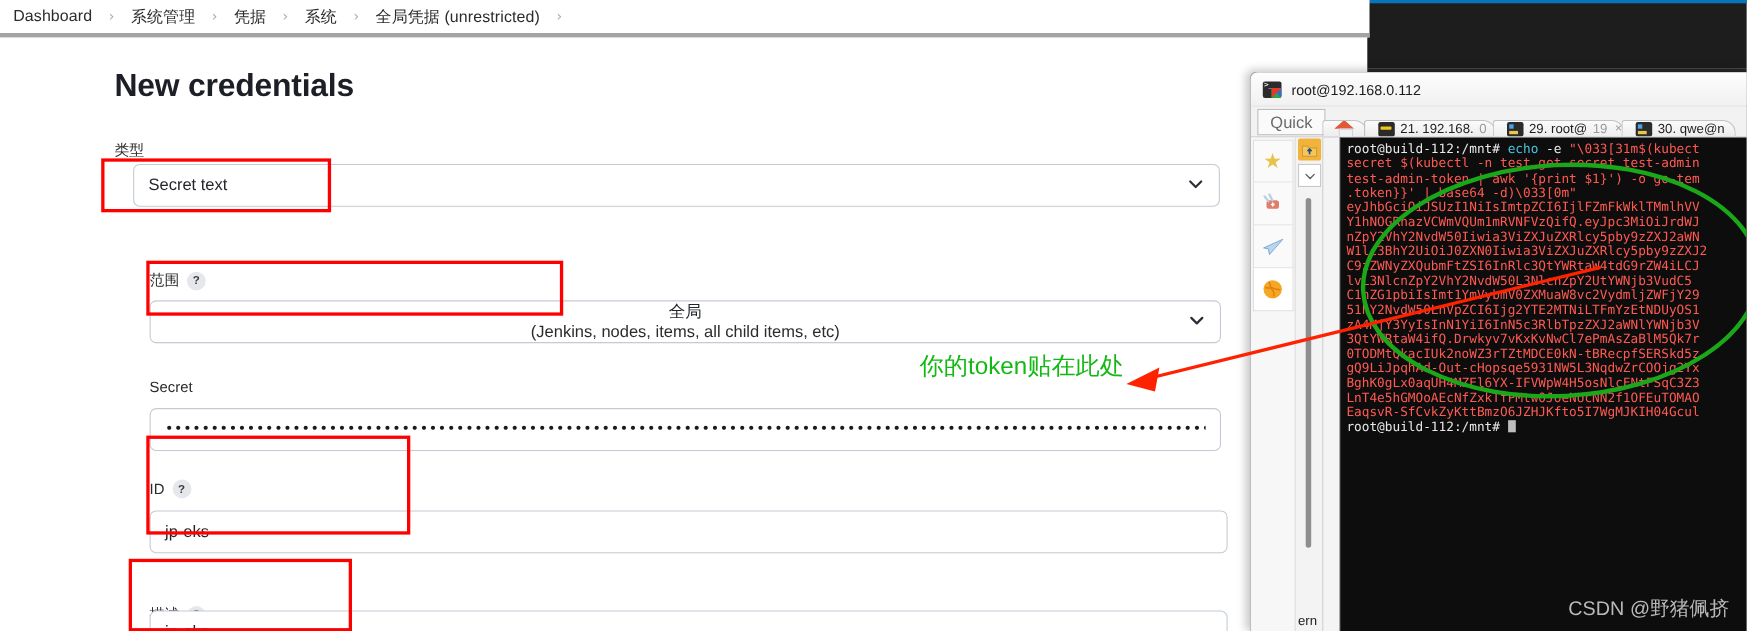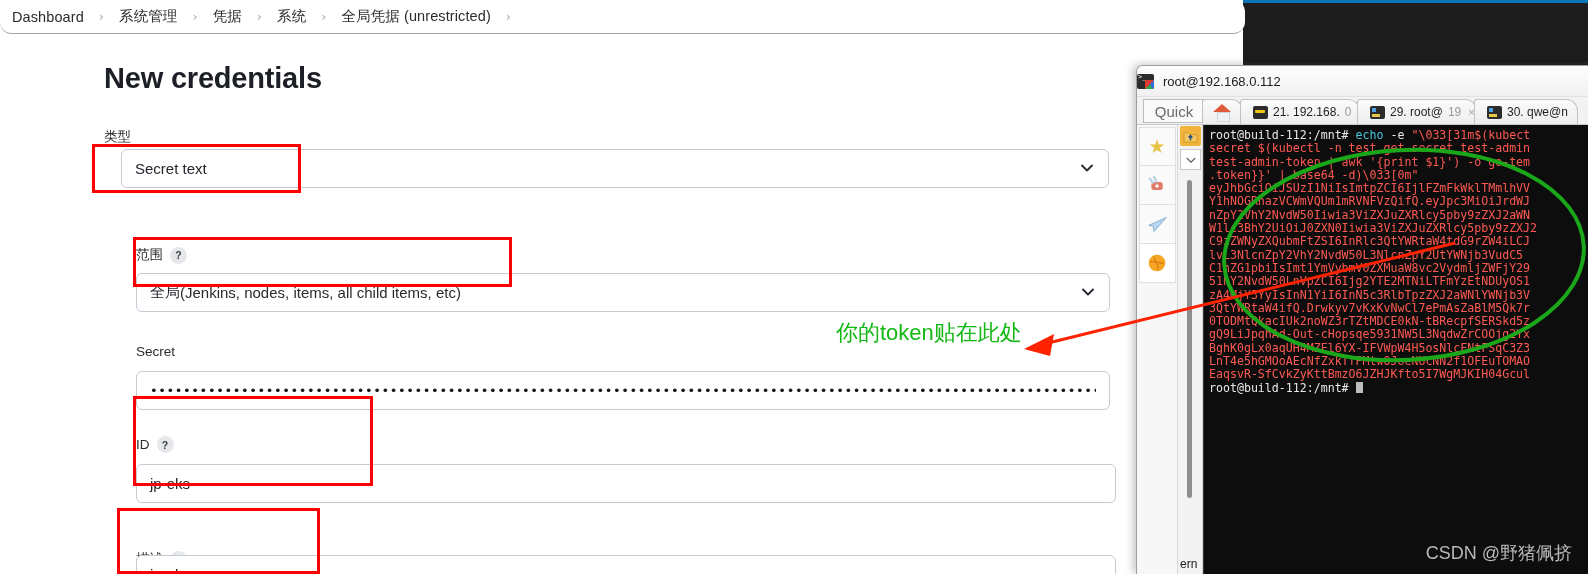--- a/index.html
+++ b/index.html
@@ -11,23 +11,22 @@
     -webkit-font-smoothing: antialiased;
   }
   #root { position: relative; width: 1588px; height: 574px; background: #fff; }
 
   
   .breadcrumb-bar {
     position: absolute; left: 0; top: 0; width: 1245px; height: 34px;
     background: #ffffff;
     display: flex; align-items: center;
     padding-left: 6px;
-    border-bottom: 1px solid #a3a3a3;
+    border-bottom: 4px solid #a3a3a3;
     z-index: 3;
-    border-radius: 12px;
   }
   .crumb {
     font-size: 14.5px; color: #2b2b2f; letter-spacing: .1px;
     padding: 0 6px; white-space: nowrap; cursor: pointer;
   }
   .crumb-sep {
     color: #a9acb4; font-size: 13px; padding: 0 9px;
     font-family: "DejaVu Sans", sans-serif;
   }
 
@@ -71,21 +70,21 @@
     font-family: "DejaVu Sans", sans-serif;
     font-size: 13px; letter-spacing: .6px; color: #1a1a1a;
     line-height: 1; white-space: nowrap; overflow: hidden;
   }
   .scope-sub { color: #2b2b2f; }
 
   
   #f-type-label   { position: absolute; left: 104px; top: 94px; }
   #f-type-ctrl    { position: absolute; left: 121px; top: 115px; width: 988px; }
   #f-scope-label  { position: absolute; left: 136px; top: 212px; }
-  #f-scope-ctrl   { position: absolute; left: 136px; top: 239px; width: 974px; }
+  #f-scope-ctrl   { position: absolute; left: 136px; top: 239px; width: 974px; flex-direction: column; }
   #f-secret-label { position: absolute; left: 136px; top: 310px; }
   #f-secret-ctrl  { position: absolute; left: 136px; top: 337px; width: 974px; }
   #f-id-label     { position: absolute; left: 136px; top: 402px; }
   #f-id-ctrl      { position: absolute; left: 136px; top: 430px; width: 980px; }
   #f-desc-label   { position: absolute; left: 136px; top: 516px; }
   #f-desc-ctrl    { position: absolute; left: 136px; top: 521px; width: 980px; }
 
   
   .redbox {
     position: absolute; border: 3px solid #ff0000;
@@ -119,20 +118,21 @@
     position: absolute; left: 1136px; top: 65px; width: 452px; height: 509px;
     background: #f4f4f4;
     border: 1px solid #9aa0a6;
     border-bottom: none; border-right: none;
     border-top-left-radius: 7px;
     box-shadow: -3px -1px 9px rgba(0,0,0,.23);
     z-index: 5; overflow: hidden;
   }
   .term-titlebar {
     height: 31px; display: flex; align-items: center; gap: 9px;
+    padding-left: 11px;
     background: linear-gradient(#fdfdfd, #f1f1f1);
     border-bottom: 1px solid #e2e2e2;
   }
   .term-title-text { font-size: 13px; color: #1c1c1c; white-space: nowrap; }
   .app-icon {
     width: 17px; height: 15px; border-radius: 2px;
     background: #2b2b2b; position: relative; flex: none;
     overflow: hidden;
   }
   .app-icon:before {
@@ -152,21 +152,21 @@
     background: #f2f2f2; padding-left: 6px; gap: 0;
     border-bottom: 1px solid #c9c9c9;
   }
   .quick-btn {
     width: 62px; height: 24px; margin-bottom: 1px;
     border: 1px solid #bdbdbd; background: #fafafa;
     display: flex; align-items: center; justify-content: center;
     font-size: 15px; color: #6a6a6a; cursor: pointer; flex: none;
   }
   .tab {
-    height: 25px; display: flex; align-items: center; gap: 5px;
+    height: 15px; display: flex; align-items: center; gap: 5px;
     padding: 0 9px 0 12px; margin-left: -3px;
     background: linear-gradient(#fbfbfb,#ededed);
     border: 1px solid #c2c2c2; border-bottom: none;
     border-radius: 3px 12px 0 0;
     font-size: 12px; color: #1f1f1f; white-space: nowrap;
     cursor: pointer; flex: none; max-width: 120px; overflow: hidden;
   }
   .tab.home { padding: 0 10px; }
   .tab-ico {
     width: 15px; height: 13px; flex: none; border-radius: 2px;
@@ -236,20 +236,21 @@
   }
   .midcol-text {
     position: absolute; left: 2px; bottom: 4px;
     font-size: 12px; color: #1a1a1a;
   }
 
   .term-screen {
     flex: 1; background: #0d0d0d; position: relative;
     overflow: hidden;
     border-left: 1px solid #3a3a3a;
+    margin-left: 15px;
   }
   .term-lines {
     font-family: "DejaVu Sans Mono", monospace;
     font-size: 11.6px; line-height: 13.3px;
     white-space: pre; padding: 4px 0 0 5px;
   }
   .t-white { color: #e8e8e8; }
   .t-red   { color: #ff5a52; }
   .t-cyan  { color: #49c7e0; }
   .cursor {

